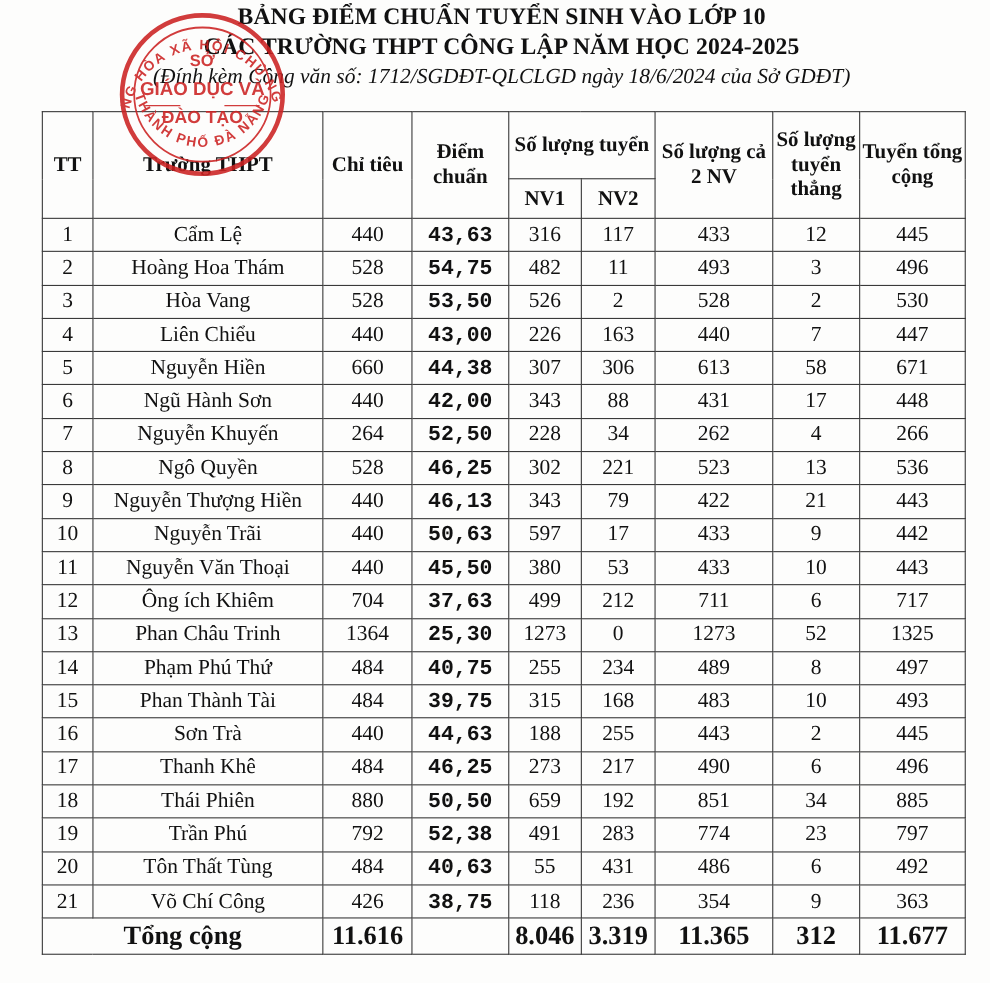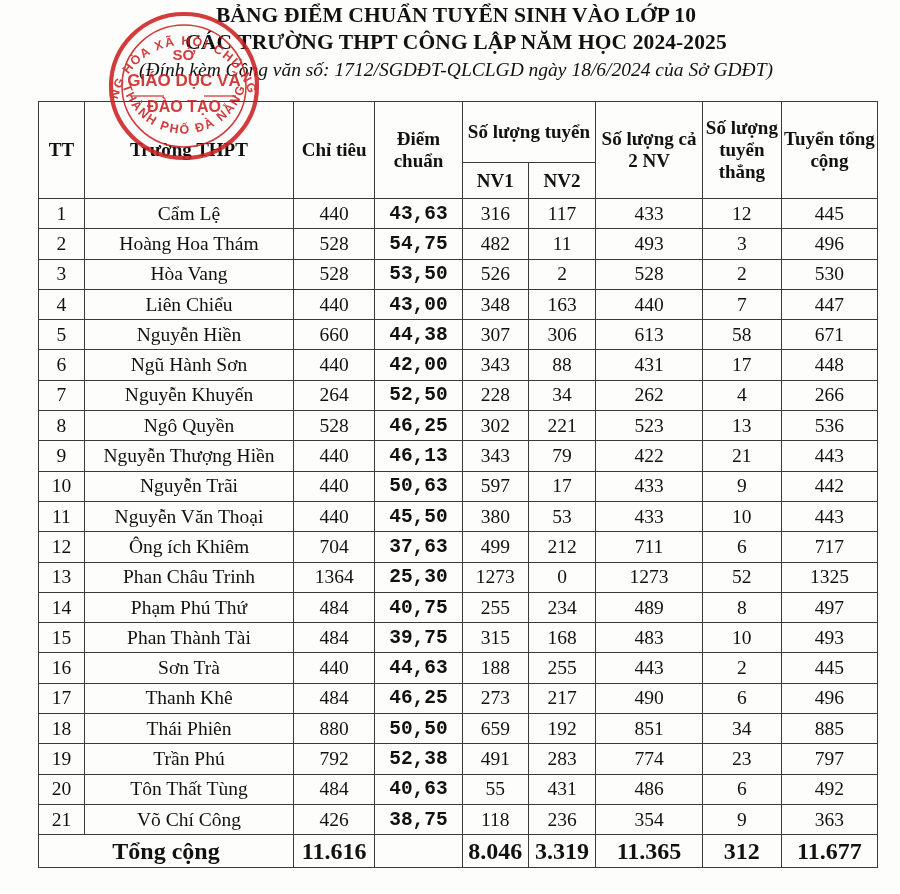--- a/index.html
+++ b/index.html
@@ -187,21 +187,21 @@
             <td>2</td>
             <td>528</td>
             <td>2</td>
             <td>530</td>
           </tr>
           <tr>
             <td class="c-tt">4</td>
             <td class="c-school">Liên Chiểu</td>
             <td>440</td>
             <td class="c-score">43,00</td>
-            <td>348</td>
+            <td>226</td>
             <td>163</td>
             <td>440</td>
             <td>7</td>
             <td>447</td>
           </tr>
           <tr>
             <td class="c-tt">5</td>
             <td class="c-school">Nguyễn Hiền</td>
             <td>660</td>
             <td class="c-score">44,38</td>

